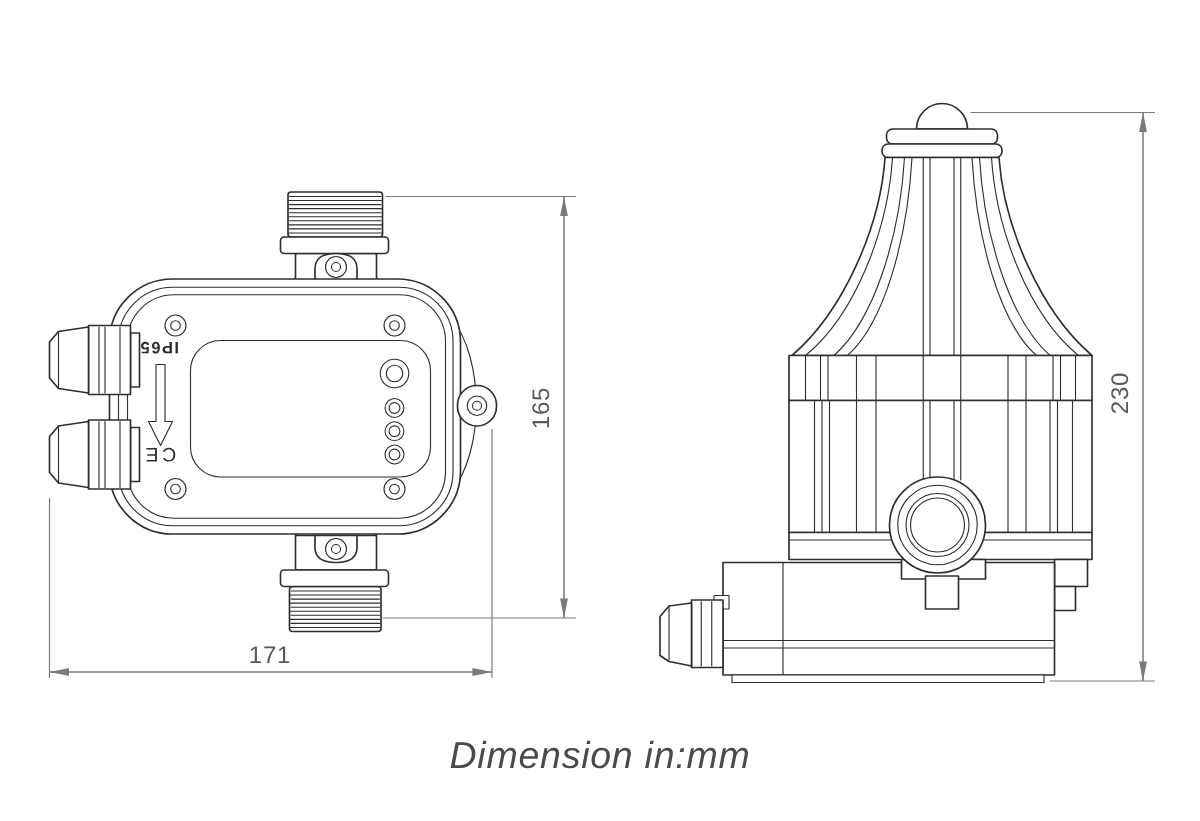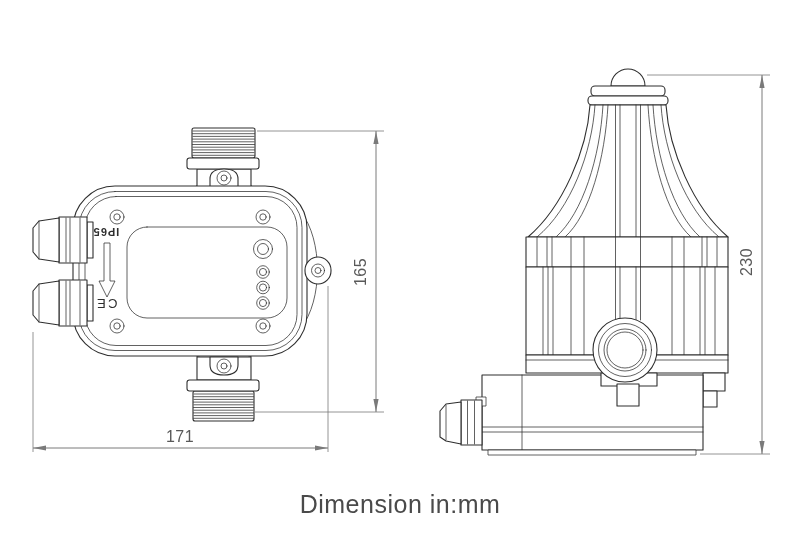--- a/index.html
+++ b/index.html
@@ -18,21 +18,21 @@
   .thin{fill:none;stroke:var(--outline);stroke-width:.75;stroke-linejoin:round;stroke-linecap:round;}
   .wf{fill:#fff;stroke:var(--outline);stroke-width:1.1;stroke-linejoin:round;}
   .wft{fill:#fff;stroke:var(--outline);stroke-width:.75;stroke-linejoin:round;}
   .dim{fill:none;stroke:var(--dimension_line);stroke-width:1;}
   .dimthin{fill:none;stroke:var(--dimension_line);stroke-width:.8;}
   .arrow{fill:var(--dimension_line);stroke:none;}
   .dimtext{fill:var(--dimension_text);font-size:16px;letter-spacing:.5px;}
   .marktext{fill:var(--outline);}
   .caption{
     position:absolute;left:0;right:0;top:490px;text-align:center;
-    font-size:25px;color:var(--caption_text);letter-spacing:.5px;
+    font-size:25px;color:var(--caption_text);letter-spacing:.5px;font-style:italic;
   }
 </style>
 </head>
 <body>
 
 <div class="canvas">
 
 <svg width="800" height="547" viewBox="0 0 800 547">
 
   <g>

